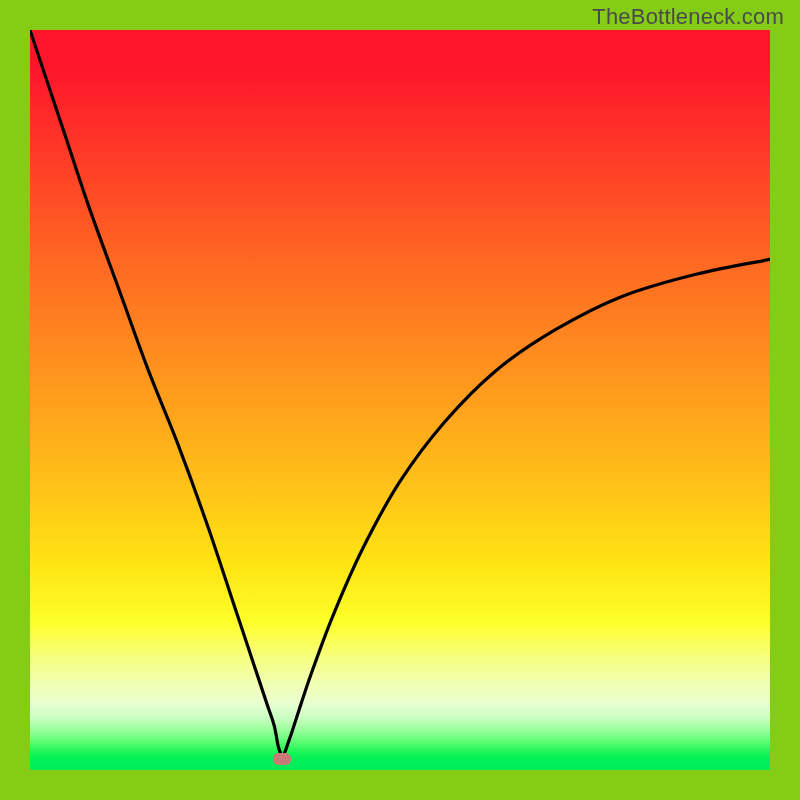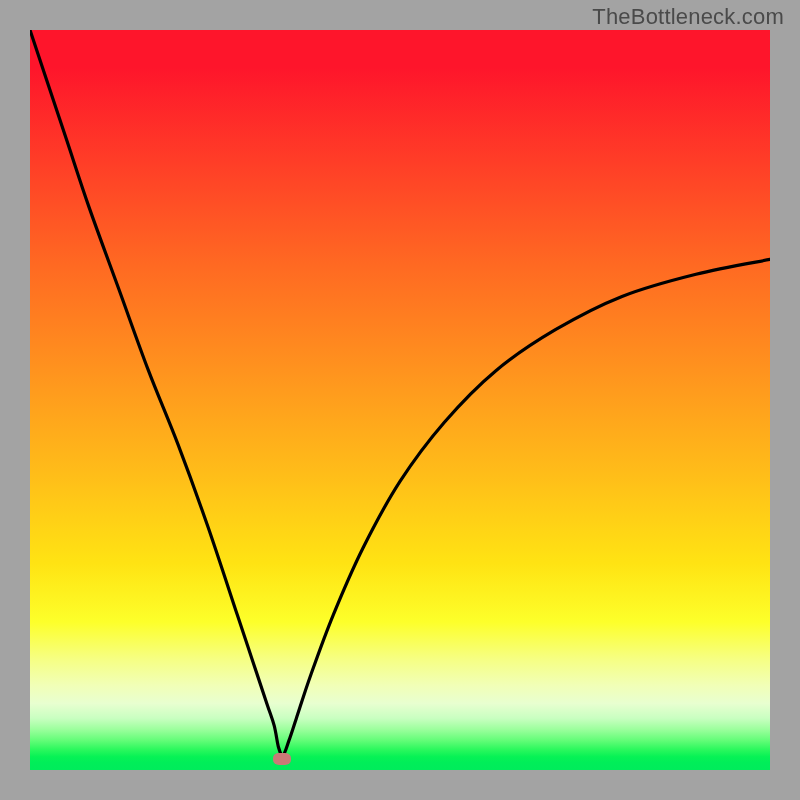--- a/index.html
+++ b/index.html
@@ -8,21 +8,21 @@
     width: 800px;
     height: 800px;
     background: #000;
     overflow: hidden;
     font-family: Arial, Helvetica, sans-serif;
   }
   .stage {
     position: relative;
     width: 800px;
     height: 800px;
-    background: #a3a3a3;
+    background: #84cc16;
   }
   .watermark {
     position: absolute;
     top: 4px;
     right: 16px;
     color: #4a4a4a;
     font-size: 22px;
     font-weight: 400;
     letter-spacing: 0.2px;
     user-select: none;

